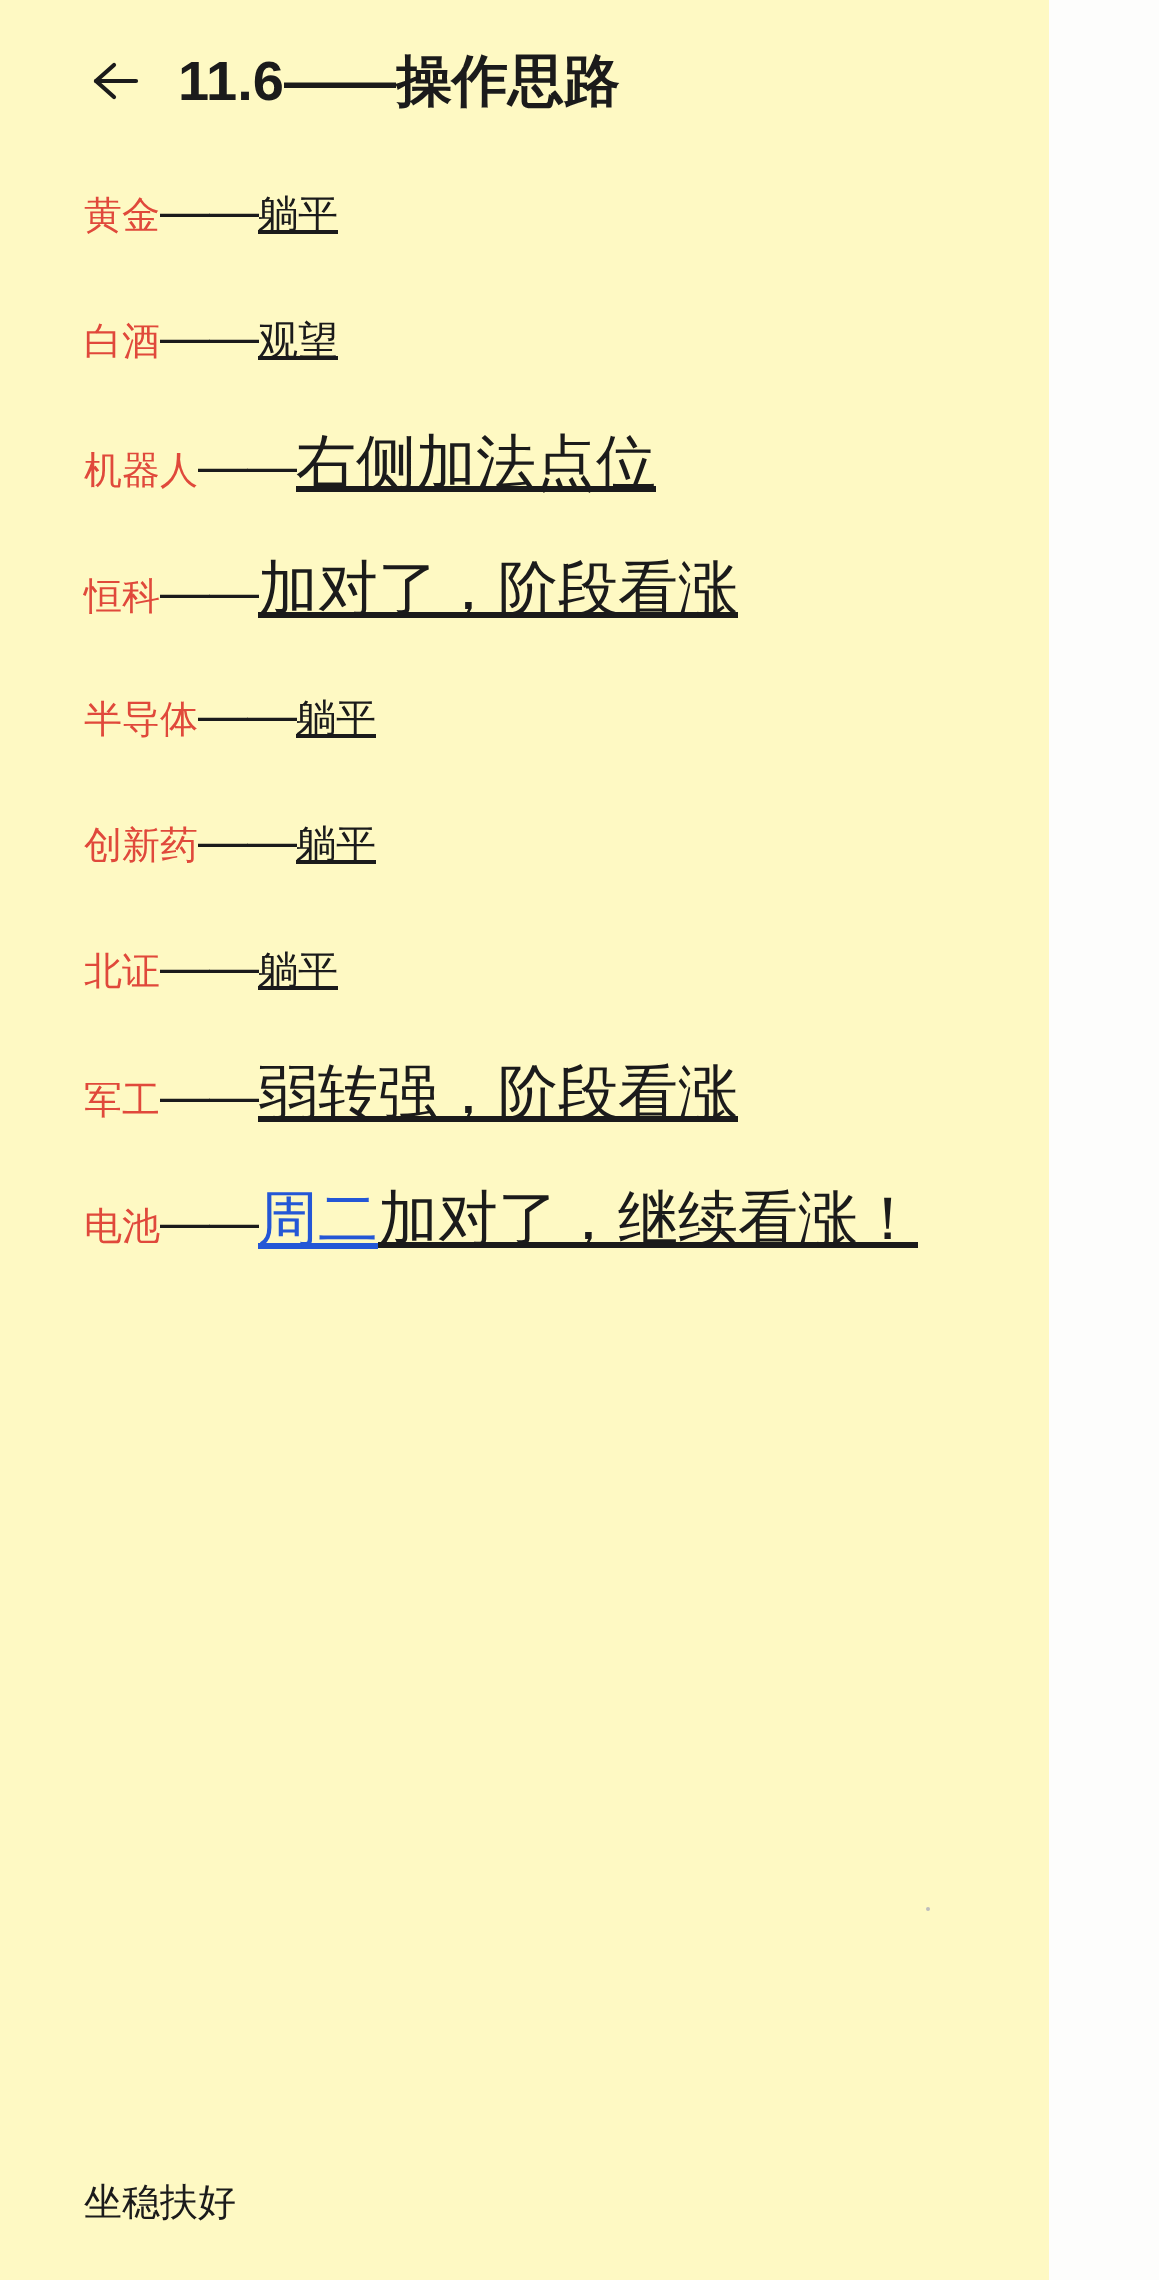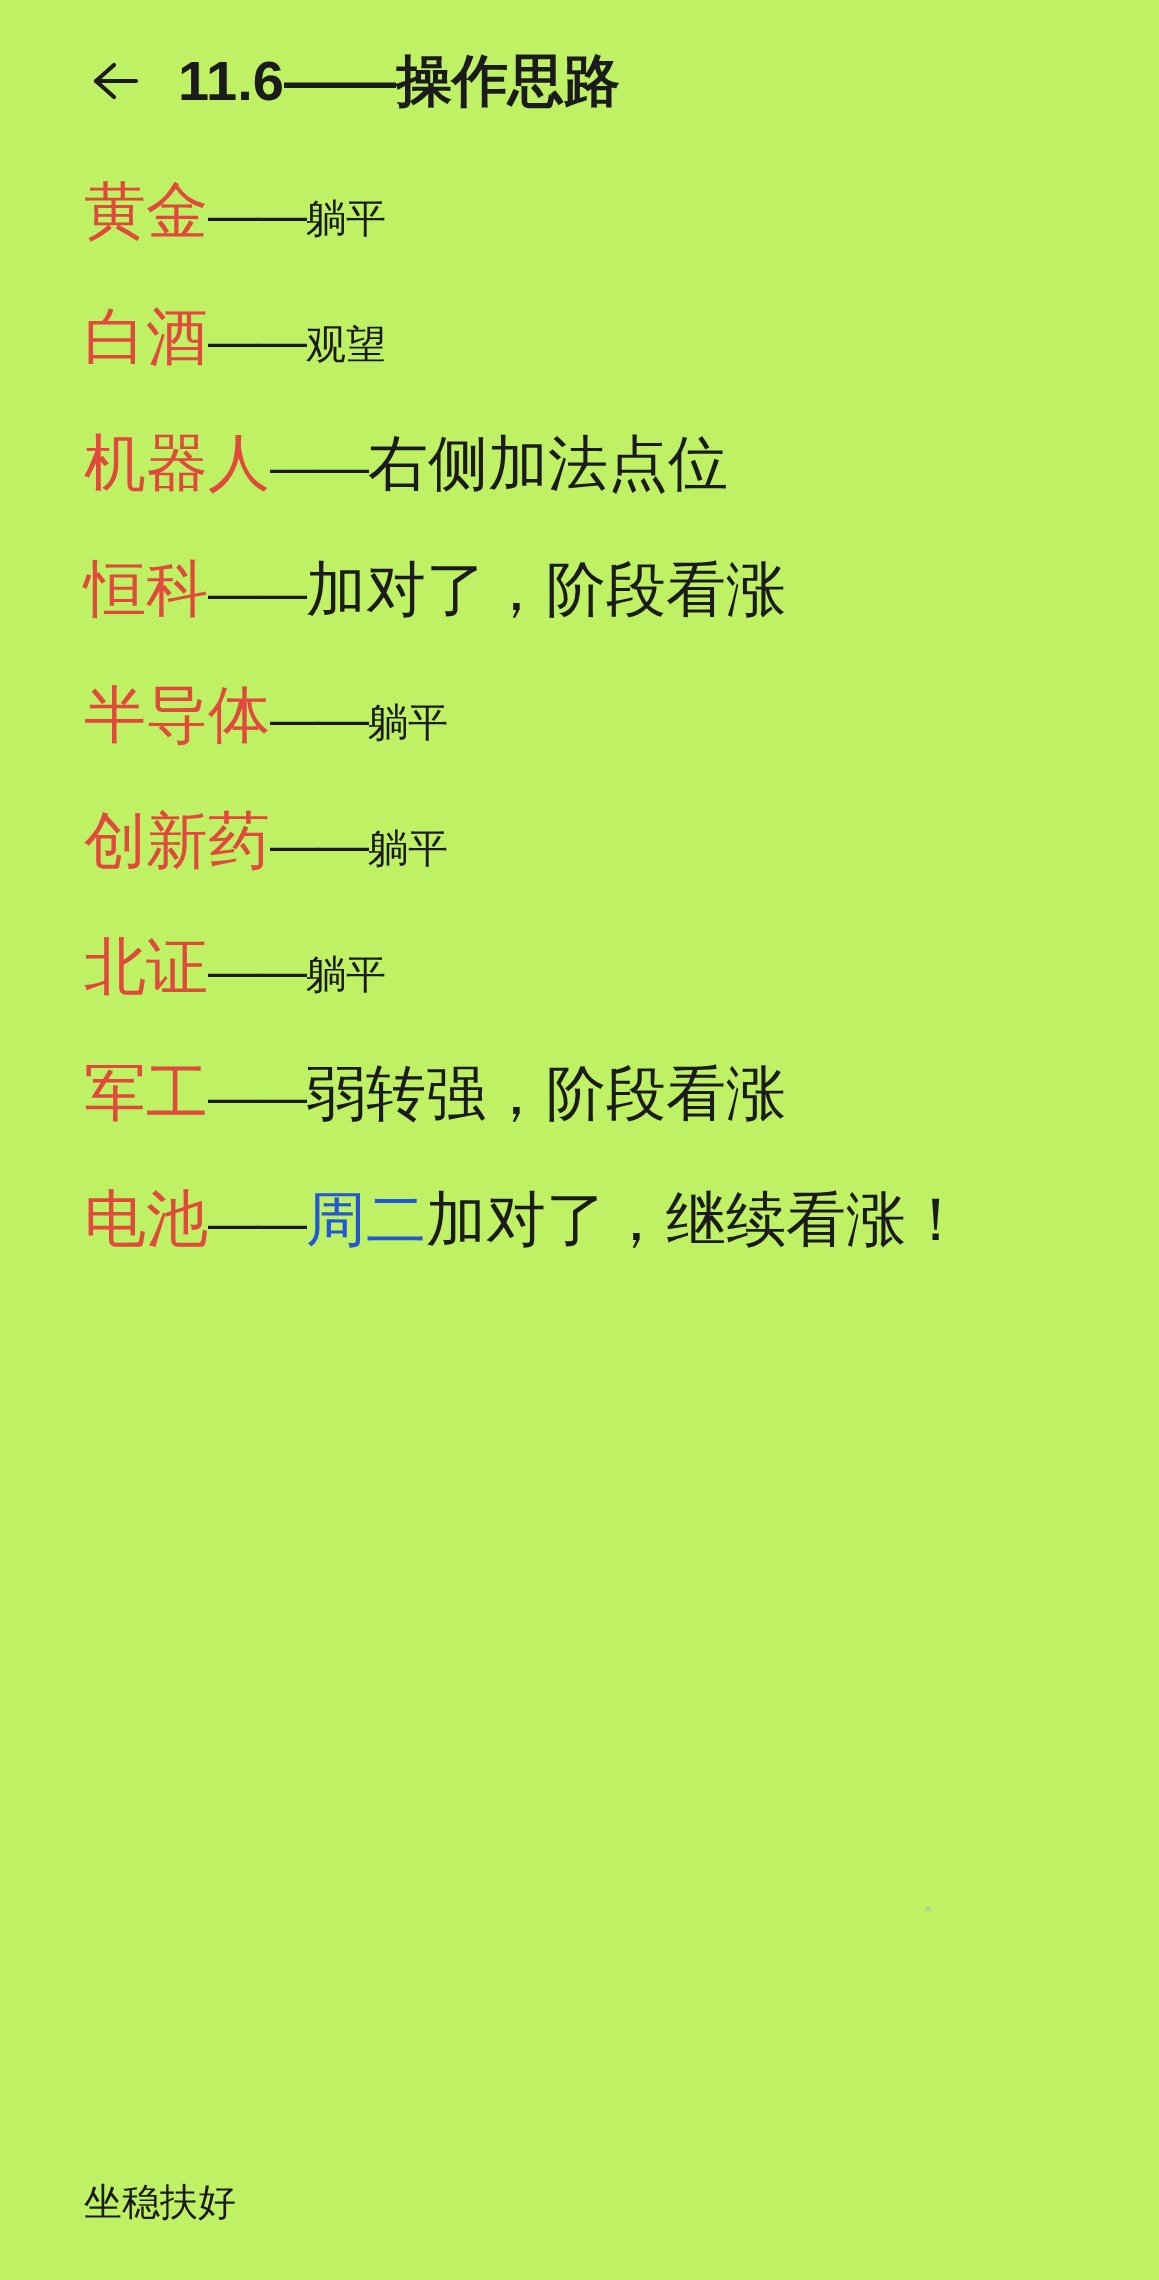--- a/index.html
+++ b/index.html
@@ -11,25 +11,25 @@
     width: 1159px;
     height: 2280px;
     font-family: "Liberation Sans", "DejaVu Sans", sans-serif;
     background: #fdfdfc;
     color: #1a1a1a;
     overflow: hidden;
     position: relative;
   }
 
   .page {
-    width: 1159px;
+    width: 1049px;
     height: 2280px;
     position: relative;
     box-sizing: border-box;
-    background: #bef264;
+    background: #fef9c3;
     padding-left: 6px;
   }
 
   
   .header {
     position: absolute;
     left: 0;
     top: 38px;
     width: 1159px;
     height: 86px;
@@ -70,35 +70,36 @@
     display: block;
     padding-left: 84px;
     padding-right: 40px;
     height: 126px;
     line-height: 126px;
     white-space: nowrap;
   }
 
   .label {
     color: #e0493b;
-    font-size: 62px;
+    font-size: 38px;
     font-weight: 400;
     vertical-align: baseline;
   }
   .dash {
     color: #1b1b1b;
     font-size: 50px;
     vertical-align: baseline;
     letter-spacing: -1px;
   }
   .desc {
     color: #1b1b1b;
     font-size: 40px;
     font-weight: 400;
     vertical-align: baseline;
+    text-decoration: underline;
   }
   
   .row.big .desc { font-size: 60px; }
   .row.big .dash { font-size: 50px; }
 
   .link {
     color: #2457d6;
     text-underline-offset: 4px;
     cursor: pointer;
   }

